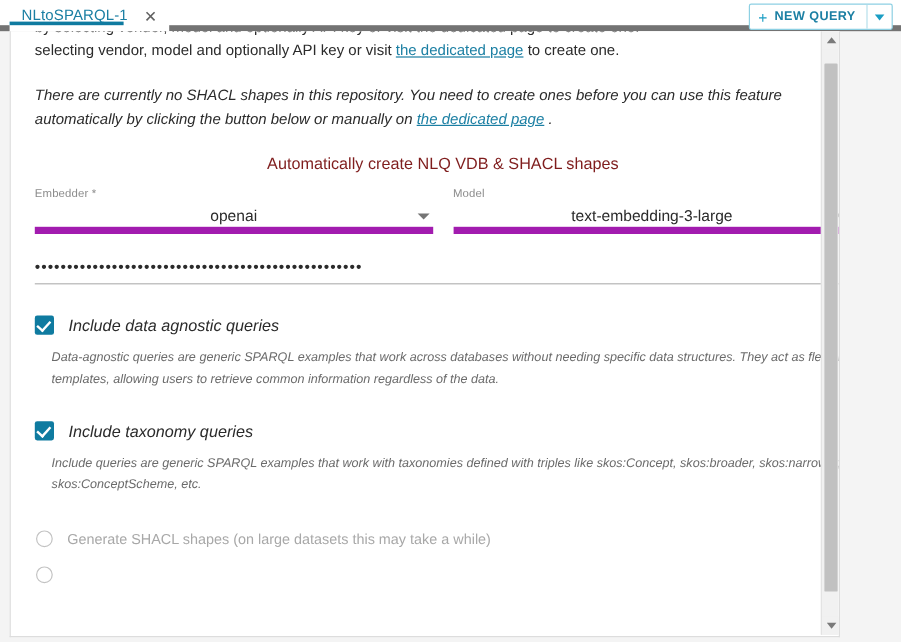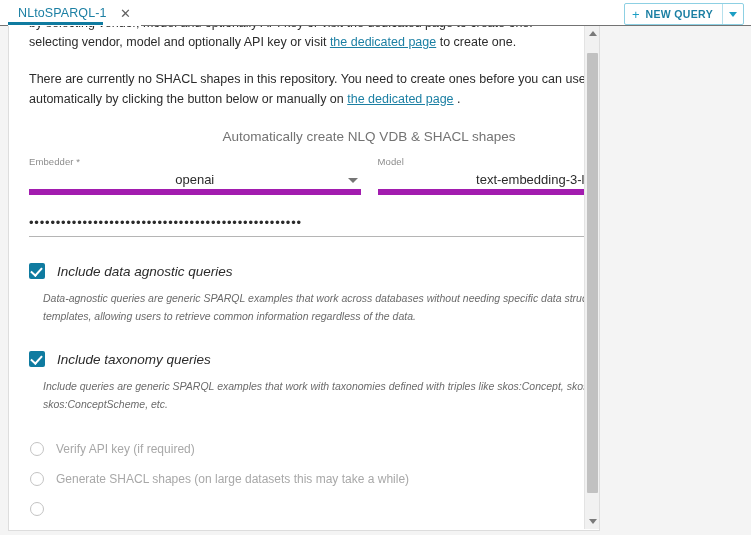--- a/index.html
+++ b/index.html
@@ -14,21 +14,21 @@
     position: relative;
     width: 751px; height: 535px;
     background: #f4f4f4;
   }
 
   
   .tabbar {
     position: absolute; top: 0; left: 0;
     width: 751px; height: 26px;
     background: #ffffff;
-    border-bottom: 1px solid #737373;
+    border-bottom: 5px solid #737373;
   }
   .tab {
     position: absolute; left: 8px; top: 0;
     height: 26px;
     display: flex; align-items: center;
     padding: 0 8px 0 10px;
     background: #ffffff;
   }
   .tab-label {
     font-size: 12.5px;
@@ -86,21 +86,21 @@
     width: 0; height: 0;
     border-left: 4.5px solid transparent;
     border-right: 4.5px solid transparent;
     border-top: 5px solid #1b9ec4;
   }
 
   
   .panel {
     position: absolute;
     left: 8px; top: 26px;
-    width: 592px; height: 505px;
+    width: 692px; height: 505px;
     background: #ffffff;
     border: 1px solid #dddddd;
     border-top: none;
     overflow: hidden;
   }
 
   .content {
     position: absolute;
     left: 0; top: 0;
     width: 720px;
@@ -121,31 +121,31 @@
     white-space: nowrap;
   }
 
   .para {
     font-size: 12.5px;
     color: #2b2b2b;
     line-height: 20px;
     margin: 0;
   }
   .para.first { padding-top: 2px; }
-  .para.second { padding-top: 17px; }
+  .para.second { padding-top: 17px; font-style: italic; }
   a.link {
     color: #1b7fa3;
     text-decoration: underline;
     cursor: pointer;
   }
 
   .section-title {
     text-align: center;
     font-size: 13.5px;
-    color: #737373;
+    color: #7f1d1d;
     margin-top: 20px;
   }
 
   
   .field-row {
     display: flex;
     gap: 17px;
     margin-top: 12px;
     justify-content: center;
   }
@@ -384,24 +384,20 @@
         <div class="check-row">
           <span class="checkbox"></span>
           <span class="check-label">Include taxonomy queries</span>
         </div>
         <div class="check-desc">Include queries are generic SPARQL examples that work with taxonomies defined with triples like skos:Concept, skos:broader, skos:narrower, skos:ConceptScheme, etc.</div>
       </div>
 
       <div class="steps">
         <div class="step-row">
           <span class="step-circle"></span>
-          <span class="step-label">Verify API key (if required)</span>
-        </div>
-        <div class="step-row">
-          <span class="step-circle"></span>
           <span class="step-label">Generate SHACL shapes (on large datasets this may take a while)</span>
         </div>
         <div class="step-row">
           <span class="step-circle"></span>
         </div>
 
       </div>
 
     </div>
 

